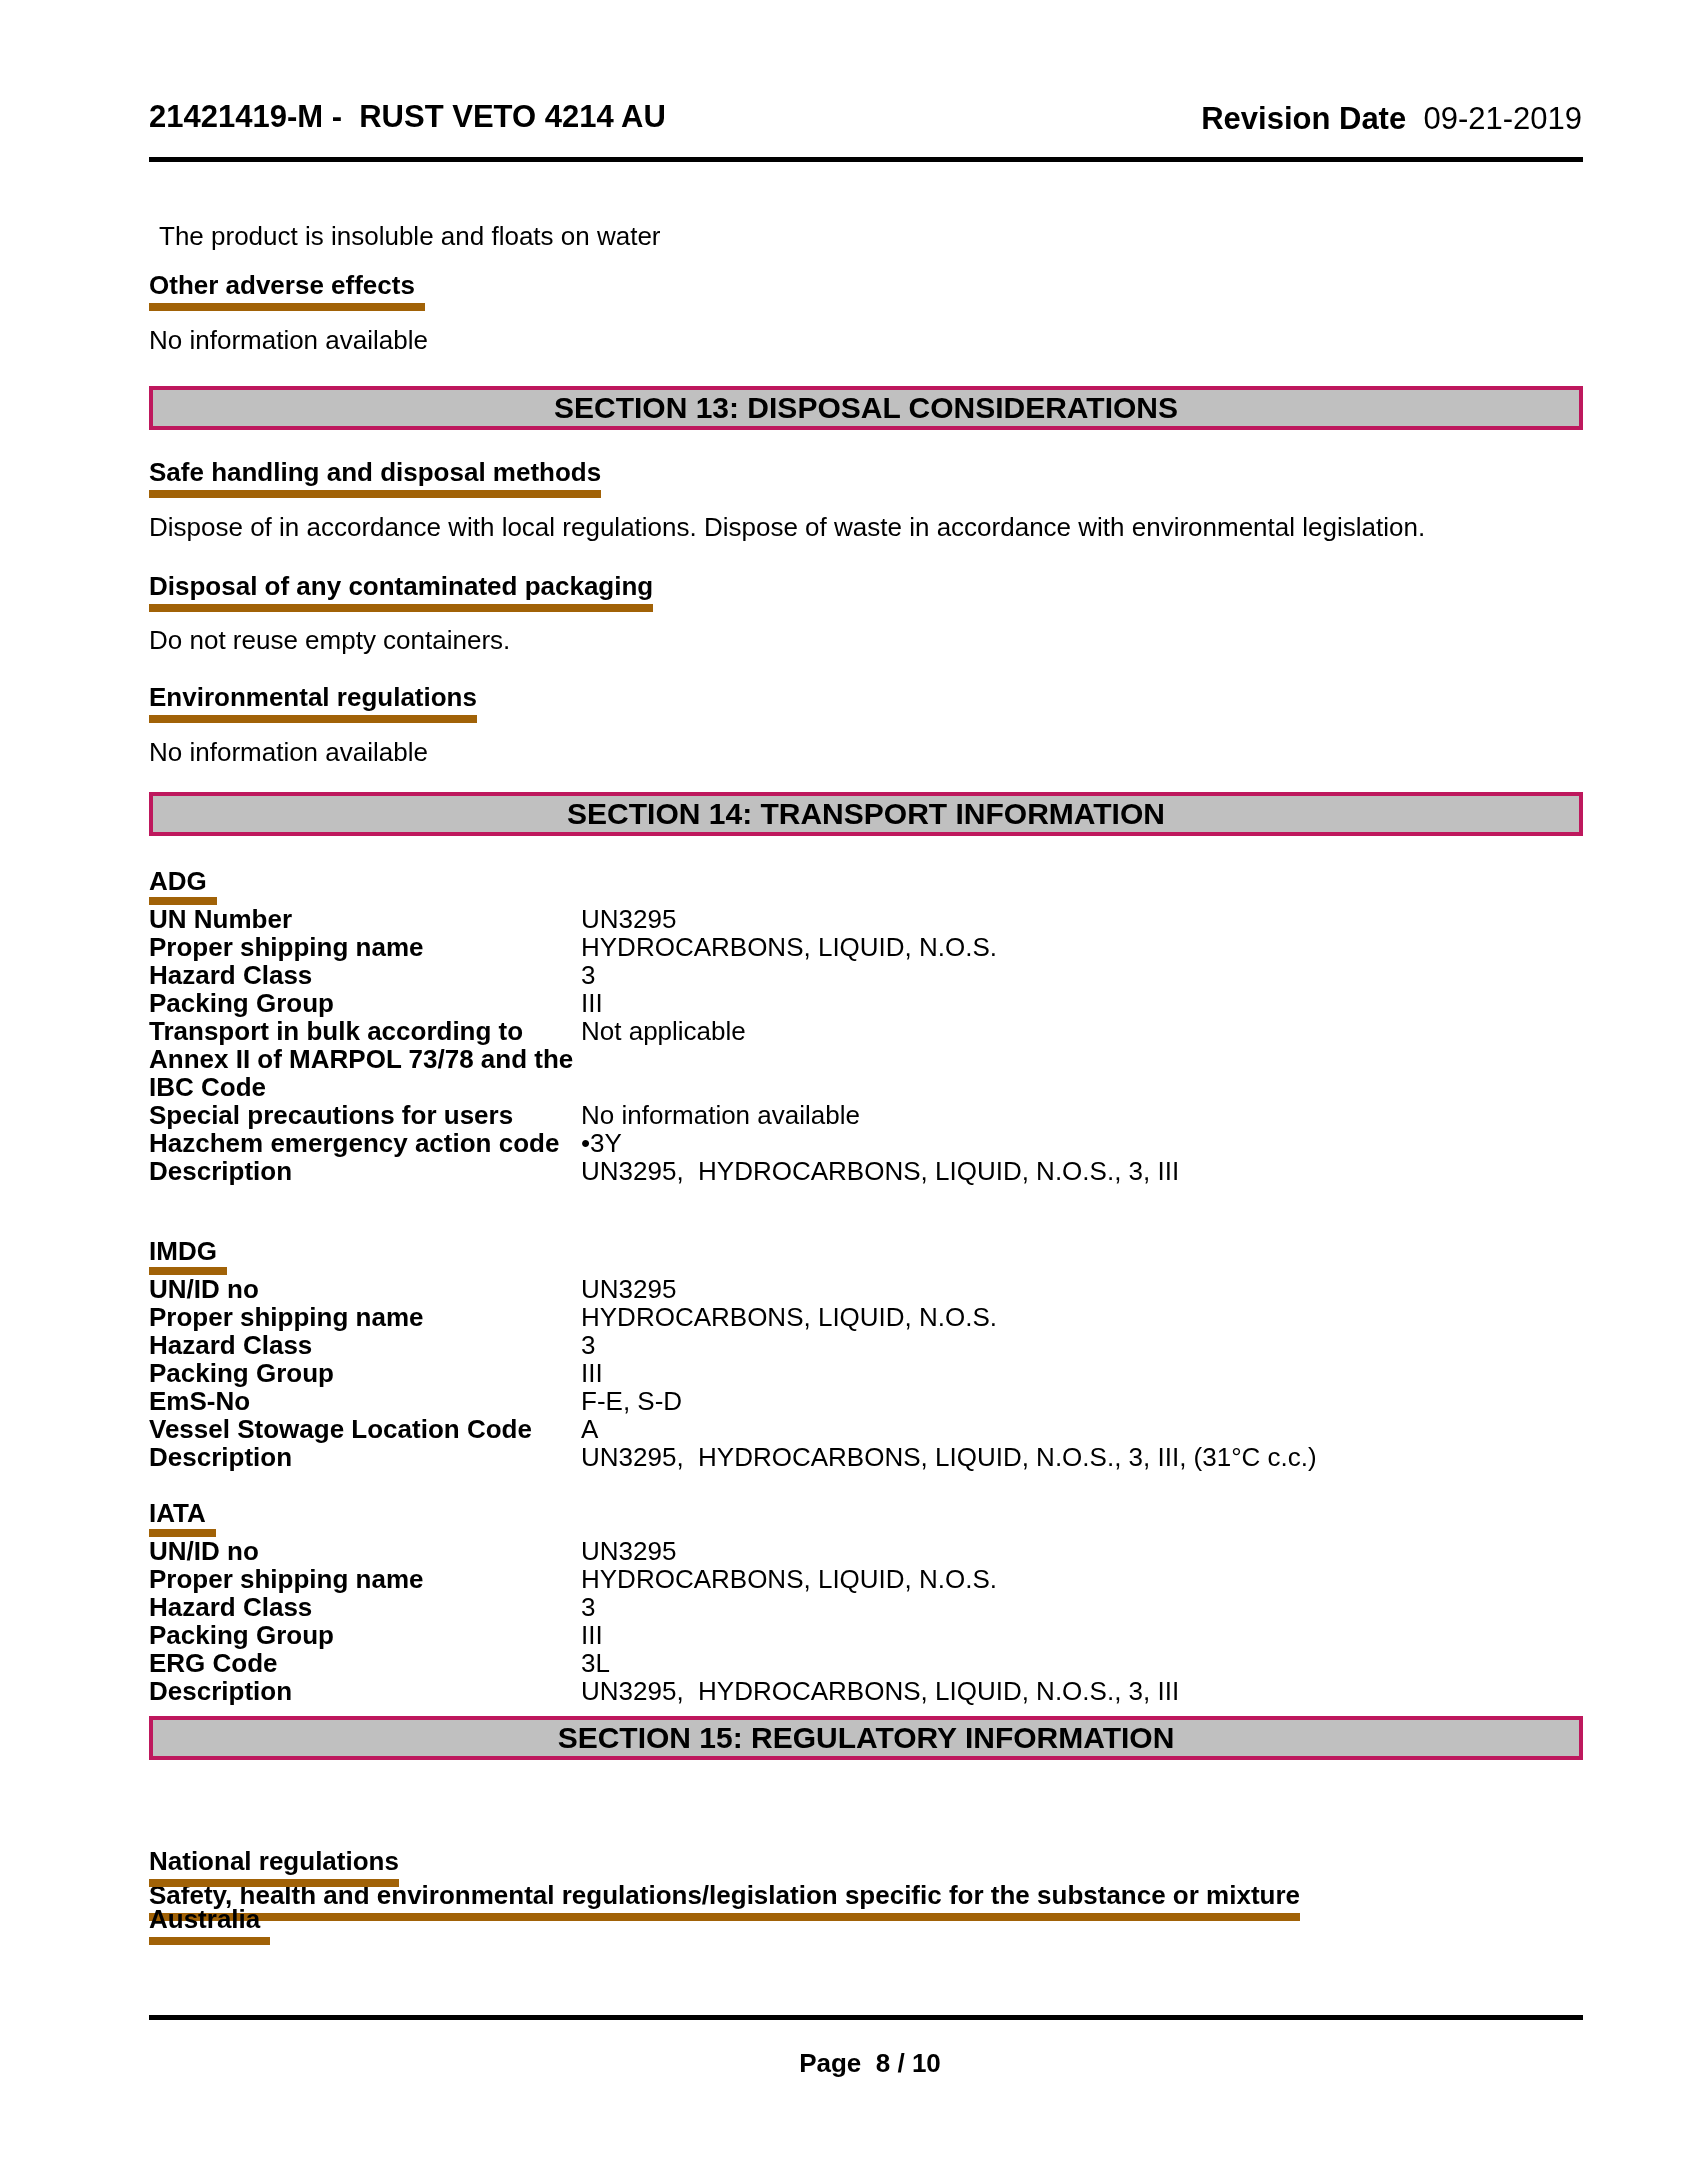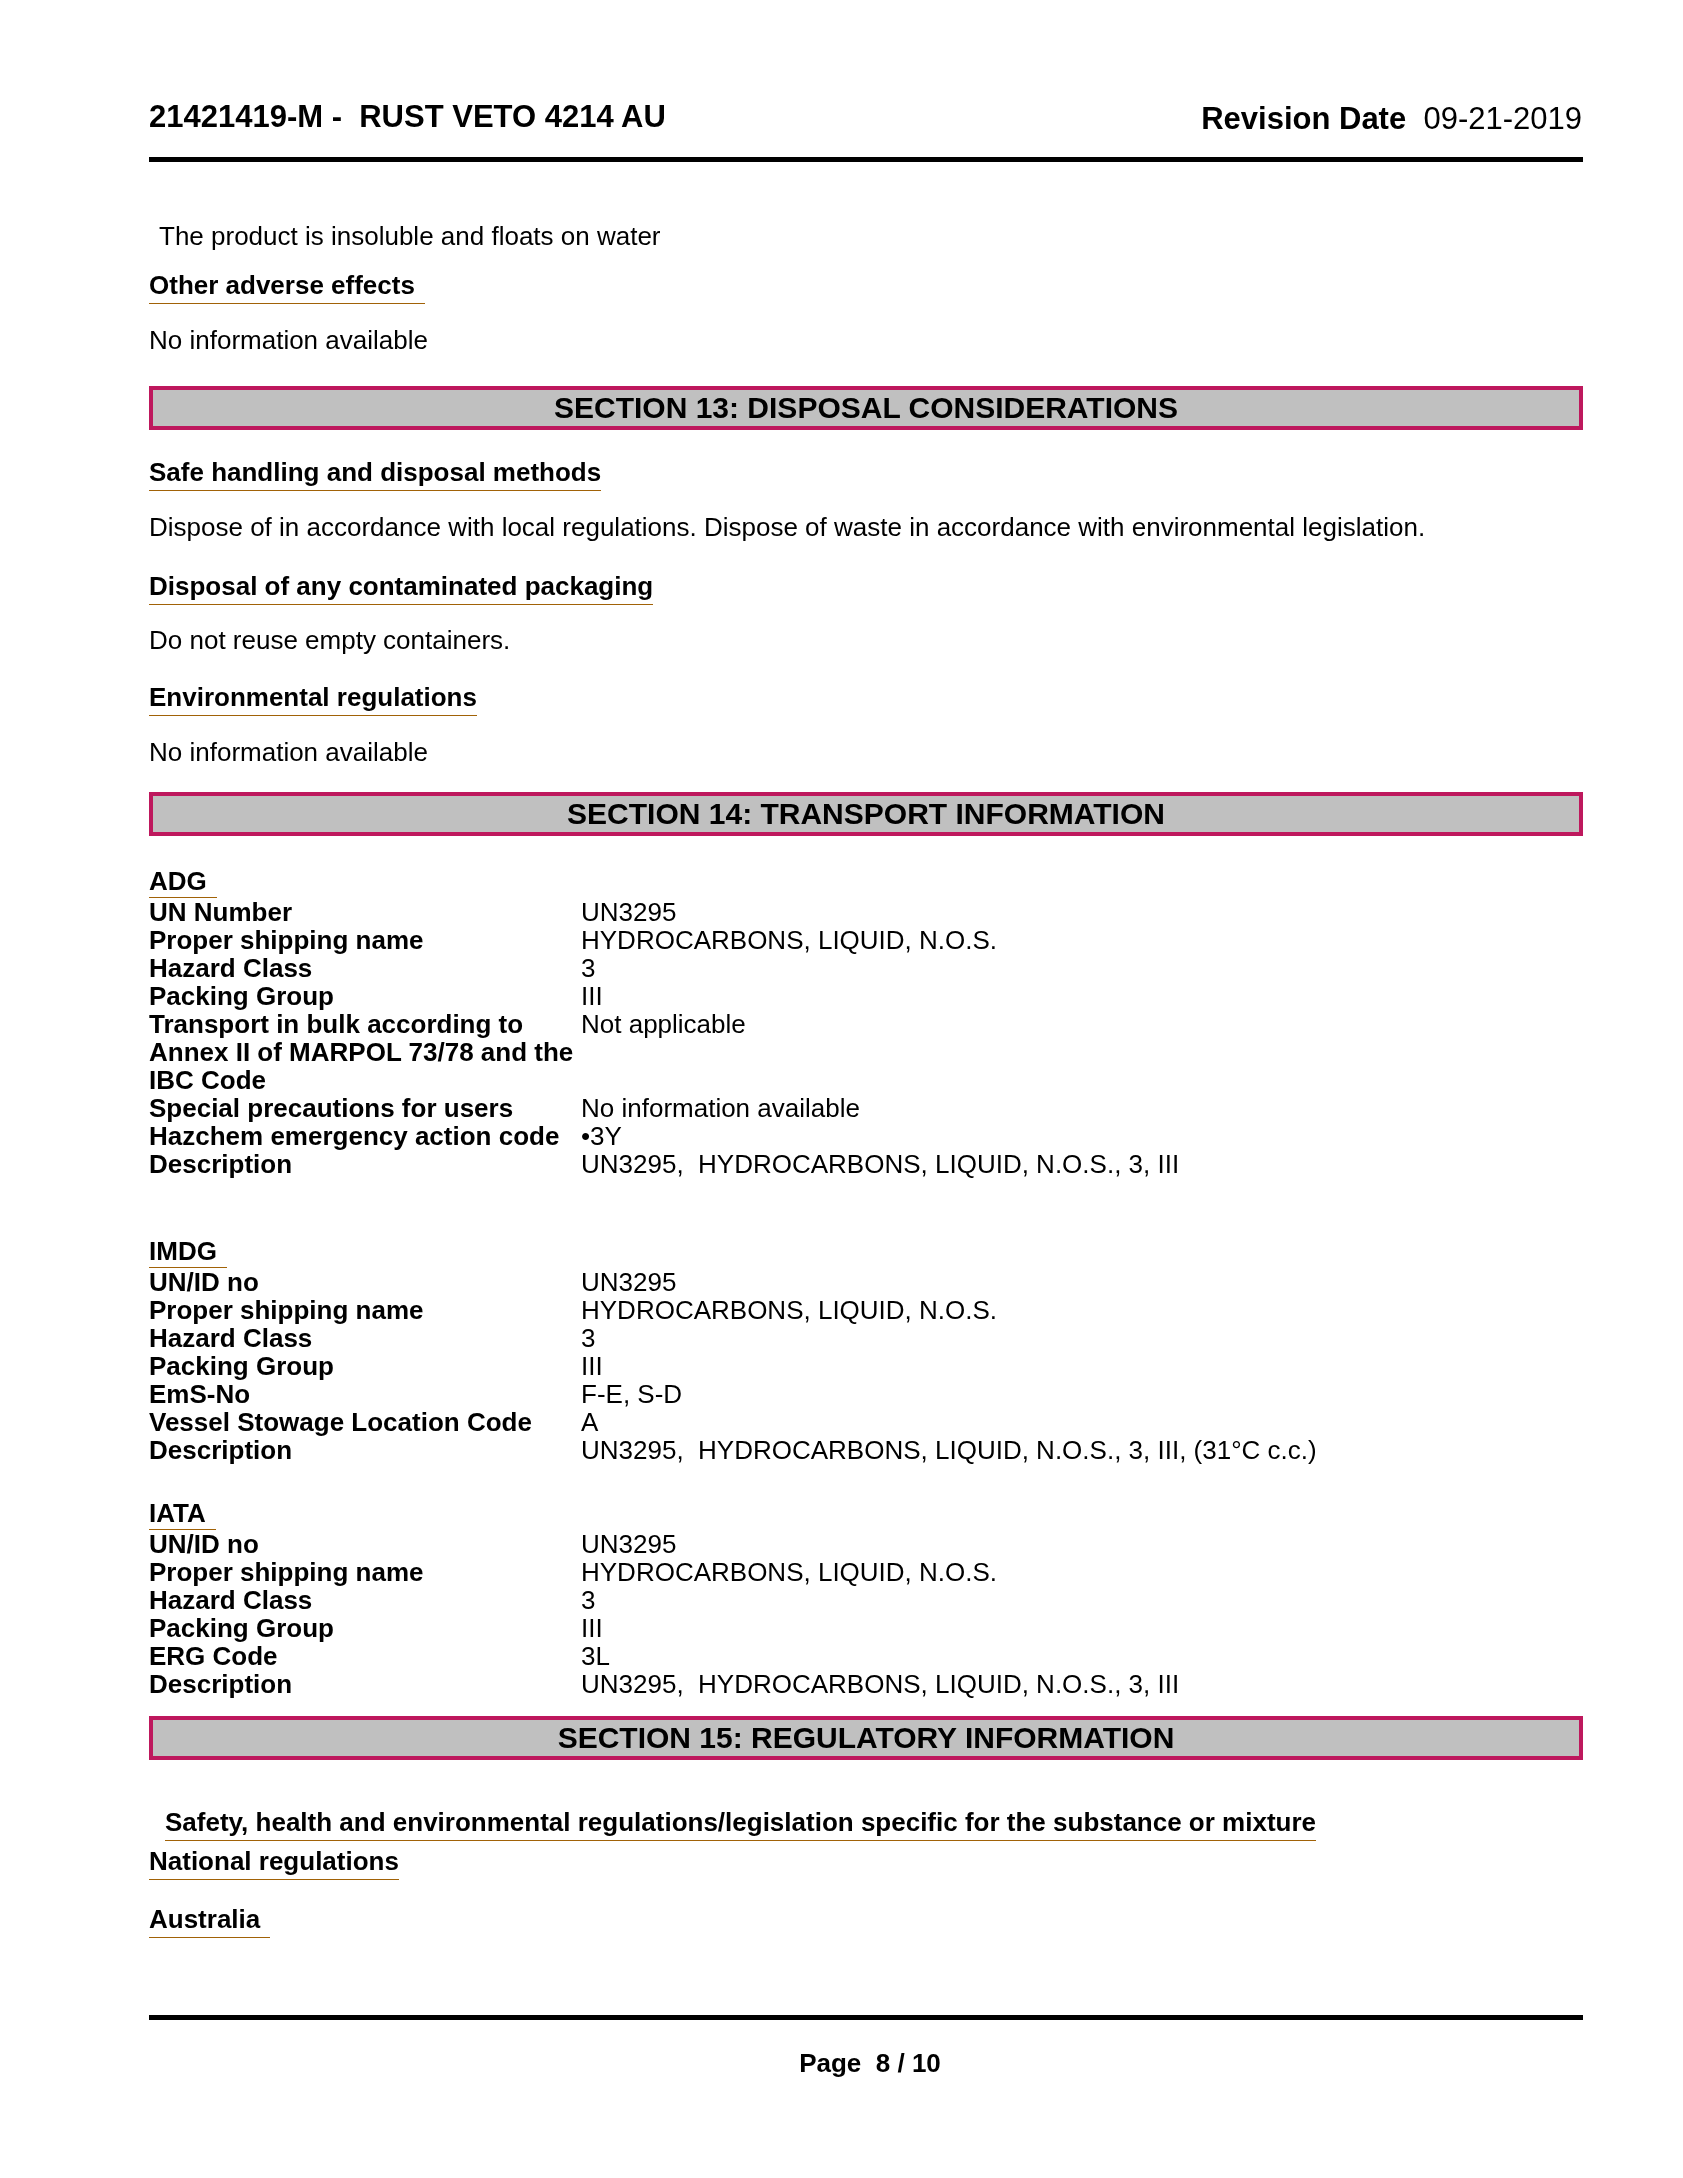--- a/index.html
+++ b/index.html
@@ -21,21 +21,21 @@
   .hdr{font-size:31px;white-space:pre;}
   .secbar{
     position:absolute;left:149px;width:1426px;height:36px;
     background:#c0c0c0;border:4px solid #be185d;
     text-align:center;line-height:36px;
     font-weight:bold;font-size:30px;
   }
   .uhead{
     font-weight:bold;
     display:inline-block;
-    border-bottom:1px solid #a16207;
+    border-bottom:8px solid #a16207;
     padding-bottom:2px;
     white-space:pre;
   }
   .uhead.trail{padding-right:10px;}
   .para{white-space:pre-wrap;}
   .tblock{position:absolute;left:149px;width:1434px;line-height:28px;}
   .trow{display:flex;align-items:flex-start;}
   .lbl{width:432px;flex:0 0 432px;font-weight:bold;white-space:pre-wrap;}
   .val{flex:1 1 auto;white-space:pre-wrap;}
   .footer{position:absolute;left:153px;width:1434px;text-align:center;font-weight:bold;white-space:pre;}
@@ -173,21 +173,21 @@
     <div class="trow">
       <div class="lbl">Description</div>
       <div class="val">UN3295,  HYDROCARBONS, LIQUID, N.O.S., 3, III</div>
     </div>
   </div>
 
   <div class="secbar" style="top:1716px;">
     <span>SECTION 15: REGULATORY INFORMATION</span>
   </div>
 
-  <div class="abs left-col" style="top:1807px;margin-left:16px;">
+  <div class="abs left-col" style="top:1880px;">
     <span class="uhead">Safety, health and environmental regulations/legislation specific for the substance or mixture</span>
   </div>
   <div class="abs left-col" style="top:1846px;">
     <span class="uhead">National regulations</span>
   </div>
   <div class="abs left-col" style="top:1904px;">
     <span class="uhead trail">Australia</span>
   </div>
 
   <div class="rule" style="top:2015px;"></div>

